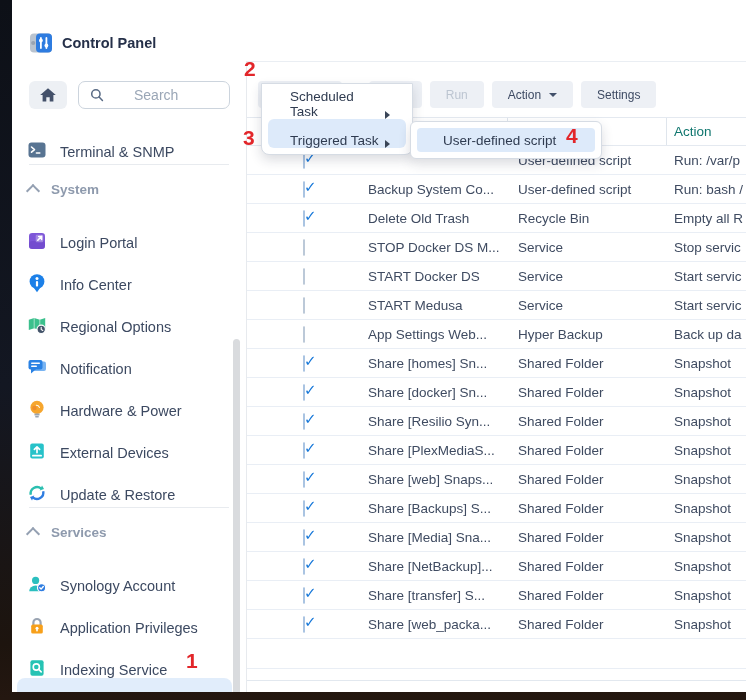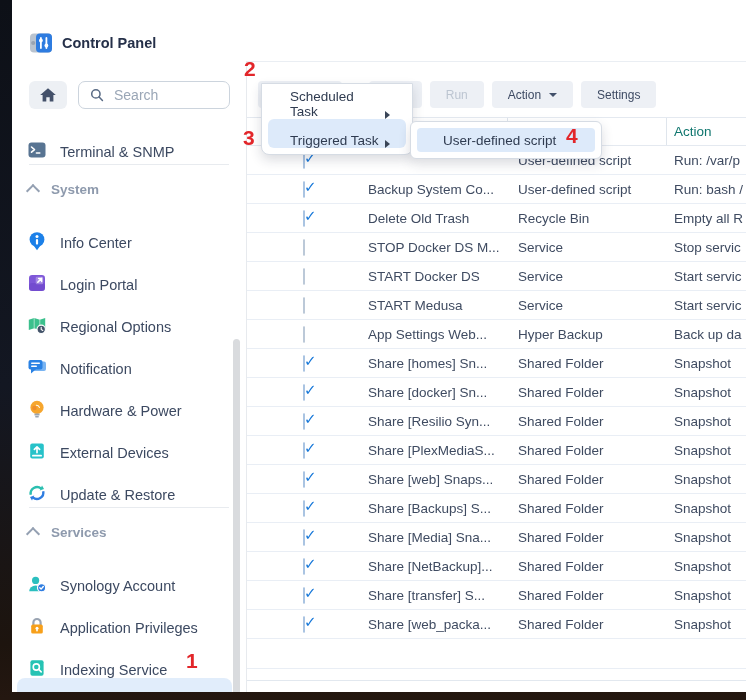--- a/index.html
+++ b/index.html
@@ -15,21 +15,21 @@
 
   
   .layout{display:flex;height:655px;}
   .sidebar{width:234px;flex:none;position:relative;background:#fff;}
   .main{flex:1;border-left:1px solid #e7eaee;border-top:1px solid #eaeef3;position:relative;overflow:hidden;background:#fff;}
 
   
   .side-top{display:flex;gap:11px;margin:20px 16px 0 17px;height:28px;}
   .home-btn{width:38px;height:28px;background:#edf0f4;border-radius:6px;display:flex;align-items:center;justify-content:center;cursor:pointer;}
   .search{flex:1;height:26px;border:1px solid #ccd4dd;border-radius:7px;display:flex;align-items:center;gap:7px;padding:0 10px;background:#fff;}
-  .search input{border:none;outline:none;font-size:14px;color:#3c4961;width:100%;background:transparent;font-family:inherit;}
+  .search input{border:none;outline:none;font-size:14px;color:#3c4961;width:100%;background:transparent;font-family:inherit;margin-left:20px;}
   .search input::placeholder{color:#9aa6b6;}
   .nav{margin-top:9px;}
   .nav-item{height:42px;display:flex;align-items:flex-end;gap:13px;padding-left:10px;margin:0 14px 0 5px;border-radius:8px;font-size:14.5px;color:#3c4961;cursor:pointer;}
   .nav-item.selected{background:#e1edfb;}
   .si{width:20px;height:20px;flex:none;}
   .group-header{height:40px;display:flex;align-items:center;gap:13px;padding-left:16px;color:#8e9aad;font-weight:bold;font-size:13.5px;}
   .chev{width:8px;height:8px;border-left:2px solid #94a0b2;border-top:2px solid #94a0b2;transform:rotate(45deg);margin-top:3px;flex:none;}
   .divider{height:1px;background:#e8ebef;margin:4px 17px;}
   .scroll-thumb{position:absolute;left:221px;top:278px;width:7px;height:373px;background:#d9dbde;border-radius:4px;}
 
@@ -133,39 +133,39 @@
           <div class="divider"></div>
 
           <div class="group-header">
             <span class="chev"></span>
             <span>System</span>
           </div>
 
           <div class="nav-item">
             <span class="si">
               <svg viewBox="0 0 20 20" width="20" height="20">
+                  <rect x="2" y="2" width="16" height="16" rx="3.2" fill="#7e57d8"></rect>
+                  <rect x="2" y="10" width="16" height="8" rx="3.2" fill="#6a44c8" opacity=".55"></rect>
+                  <rect x="8.7" y="3.8" width="7.5" height="7.5" rx="1.2" fill="#fff" opacity=".3"></rect>
+                  <path d="M10.8 9.2 L14.6 5.4 M11.6 5.4 H14.6 V8.4" stroke="#fff" stroke-width="1.5" fill="none" stroke-linecap="round"></path>
+                </svg>
+            </span>
+            <span>Login Portal</span>
+          </div>
+
+          <div class="nav-item">
+            <span class="si">
+              <svg viewBox="0 0 20 20" width="20" height="20">
                   <circle cx="10" cy="8.6" r="7.4" fill="#1c80e8"></circle>
                   <path d="M6.6 14.6 H13.4 L10 19.3 Z" fill="#1c80e8"></path>
                   <circle cx="10" cy="5.6" r="1.5" fill="#fff"></circle>
                   <rect x="8.9" y="7.9" width="2.2" height="5.8" rx="1.1" fill="#fff"></rect>
                 </svg>
             </span>
             <span>Info Center</span>
-          </div>
-
-          <div class="nav-item">
-            <span class="si">
-              <svg viewBox="0 0 20 20" width="20" height="20">
-                  <rect x="2" y="2" width="16" height="16" rx="3.2" fill="#7e57d8"></rect>
-                  <rect x="2" y="10" width="16" height="8" rx="3.2" fill="#6a44c8" opacity=".55"></rect>
-                  <rect x="8.7" y="3.8" width="7.5" height="7.5" rx="1.2" fill="#fff" opacity=".3"></rect>
-                  <path d="M10.8 9.2 L14.6 5.4 M11.6 5.4 H14.6 V8.4" stroke="#fff" stroke-width="1.5" fill="none" stroke-linecap="round"></path>
-                </svg>
-            </span>
-            <span>Login Portal</span>
           </div>
 
           <div class="nav-item">
             <span class="si">
               <svg viewBox="0 0 20 20" width="20" height="20">
                   <path d="M1.8 4.8 L7.2 3 L12.8 4.8 L18.2 3 V13.2 L12.8 15 L7.2 13.2 L1.8 15 Z" fill="#3cc08d"></path>
                   <path d="M7.2 3 V13.2 M12.8 4.8 V15" stroke="#fff" stroke-width=".9" opacity=".6"></path>
                   <circle cx="14.2" cy="14.3" r="4.2" fill="#44546a" stroke="#fff" stroke-width="1.1"></circle>
                   <path d="M14.2 12.3 V14.5 L15.8 15.4" stroke="#fff" stroke-width="1.1" fill="none" stroke-linecap="round"></path>
                 </svg>

